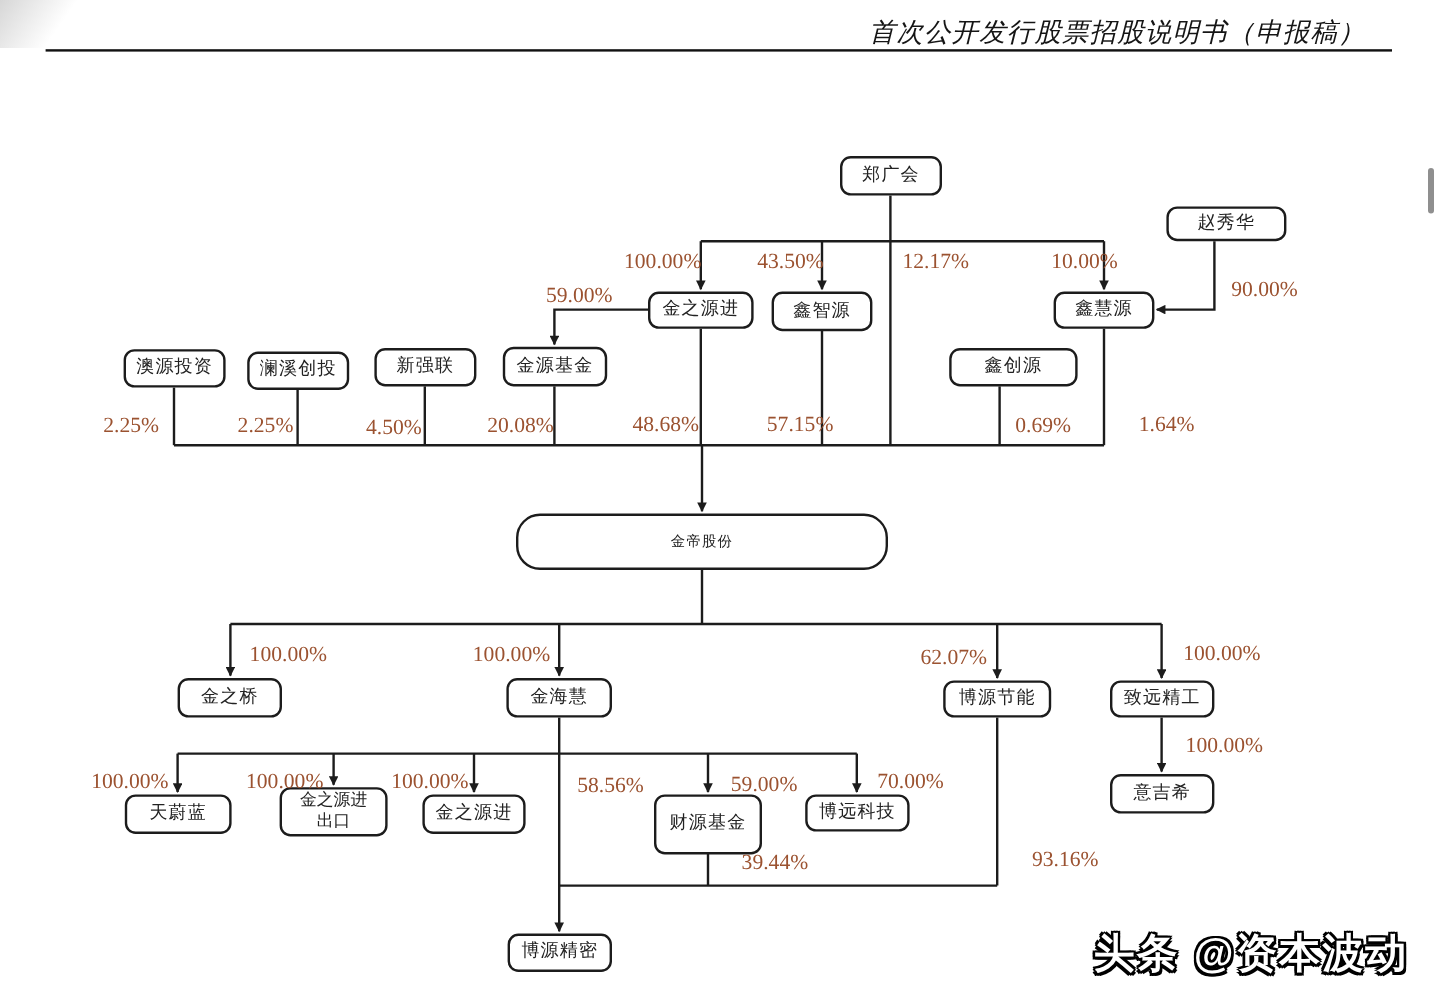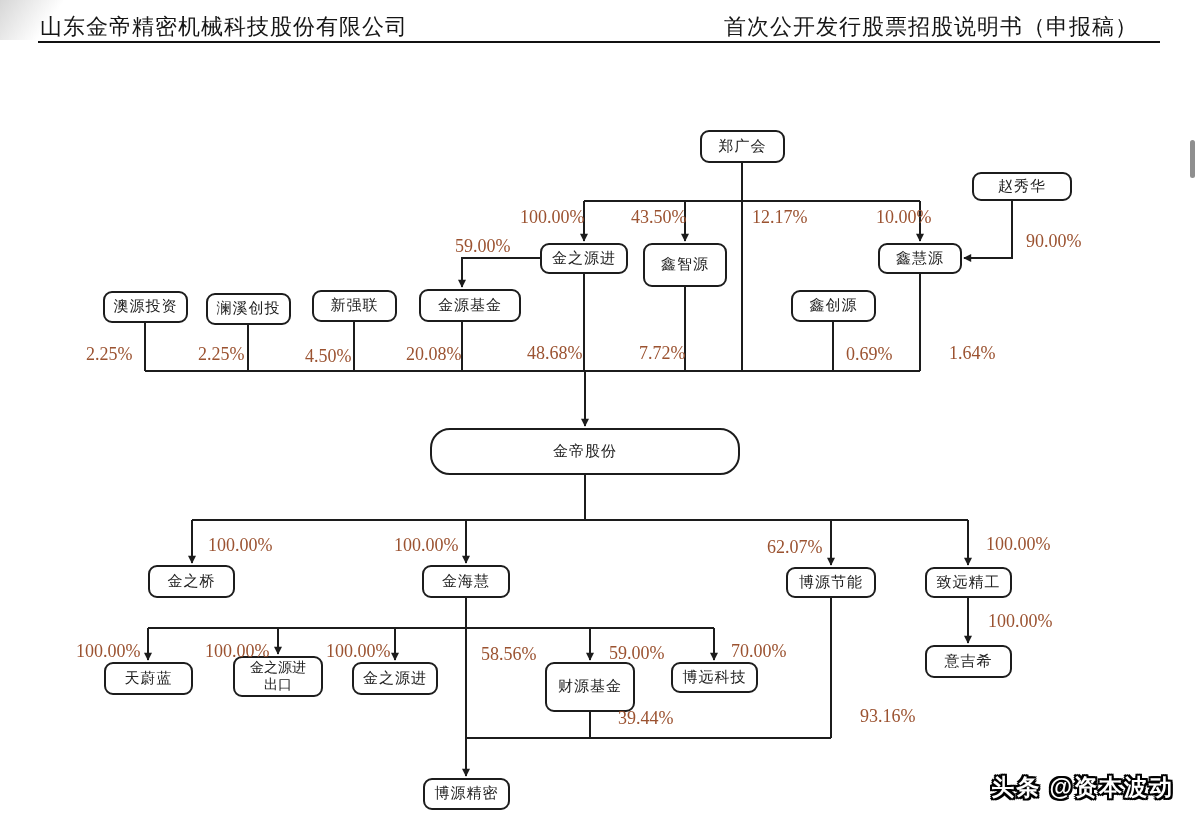--- a/index.html
+++ b/index.html
@@ -3,54 +3,53 @@
 <meta charset="utf-8">
 <style>
   html,body{margin:0;padding:0;background:#ffffff;}
   #page{position:relative;width:1200px;height:838px;background:#ffffff;overflow:hidden;
         font-family:"Liberation Serif","DejaVu Serif",serif;color:#1c1c1c;}
   
   #header{position:absolute;left:0;top:0;width:1200px;height:44px;}
   #header .rule{position:absolute;left:38px;top:41px;width:1122px;height:0;border-top:2px solid #111;}
   .h-title{position:absolute;top:12px;font-size:22px;letter-spacing:1px;white-space:nowrap;color:#151515;}
   #h-left{left:40px;}
-  #h-right{right:62px;}
+  #h-right{right:62px;font-style:italic;}
   
   .corner-shade{position:absolute;left:0;top:0;width:90px;height:40px;
     background:linear-gradient(125deg,#b5b5b5 0%,rgba(255,255,255,0) 55%);opacity:.55;}
   
   #wires{position:absolute;left:0;top:0;z-index:1;}
   
   .node{position:absolute;z-index:2;box-sizing:border-box;background:#fff;
         border:2px solid #1c1c1c;border-radius:9px;display:flex;align-items:center;
         justify-content:center;font-size:15px;line-height:1.15;text-align:center;
         letter-spacing:1px;color:#222;}
-  .node.big{border-radius:20px;font-size:15px;}
+  .node.big{border-radius:20px;font-size:12px;}
   .node .two-line{display:block;font-size:14px;letter-spacing:0;}
   
   .pct{position:absolute;z-index:2;font-size:18px;white-space:nowrap;color:var(--pct-color,#9b5230);}
   
   #scroll-thumb{position:absolute;left:1190px;top:140px;width:5px;height:38px;
         background:#8f8f8f;border-radius:3px;z-index:3;}
   
   #watermark{position:absolute;right:26px;top:772px;z-index:3;
         font-family:"Liberation Sans","DejaVu Sans",sans-serif;font-weight:700;
-        font-size:23px;letter-spacing:2px;color:#ffffff;white-space:nowrap;
+        font-size:34px;letter-spacing:2px;color:#ffffff;white-space:nowrap;
         text-shadow:2px 0 0 #000,-2px 0 0 #000,0 2px 0 #000,0 -2px 0 #000,
                     2px 2px 0 #000,-2px -2px 0 #000,2px -2px 0 #000,-2px 2px 0 #000;}
 </style>
 </head>
 <body>
 
 <div id="page">
 
   <div class="corner-shade"></div>
 
   <div id="header">
-    <div id="h-left" class="h-title">山东金帝精密机械科技股份有限公司</div>
     <div id="h-right" class="h-title">首次公开发行股票招股说明书（申报稿）</div>
     <div class="rule"></div>
   </div>
 
   <svg id="wires" width="1200" height="838" viewBox="0 0 1200 838">
     <defs>
       <marker id="arr" viewBox="0 0 10 10" refX="9" refY="5" markerWidth="9" markerHeight="8" orient="auto" markerUnits="userSpaceOnUse">
         <path d="M0,0 L10,5 L0,10 z" fill="#1c1c1c"></path>
       </marker>
     </defs>
@@ -100,39 +99,39 @@
 
   <div class="node" style="left:700px;top:130px;width:85px;height:33px">
       <span>郑广会</span>
     </div>
   <div class="node" style="left:972px;top:172px;width:100px;height:29px">
       <span>赵秀华</span>
     </div>
   <div class="node" style="left:540px;top:243px;width:88px;height:31px">
       <span>金之源进</span>
     </div>
-  <div class="node" style="left:643px;top:243px;width:84px;height:44px">
+  <div class="node" style="left:643px;top:243px;width:84px;height:33px">
       <span>鑫智源</span>
     </div>
   <div class="node" style="left:878px;top:243px;width:84px;height:31px">
       <span>鑫慧源</span>
     </div>
   <div class="node" style="left:103px;top:291px;width:85px;height:32px">
       <span>澳源投资</span>
     </div>
   <div class="node" style="left:206px;top:293px;width:85px;height:32px">
       <span>澜溪创投</span>
     </div>
   <div class="node" style="left:312px;top:290px;width:85px;height:32px">
       <span>新强联</span>
     </div>
-  <div class="node" style="left:419px;top:289px;width:102px;height:33px">
+  <div class="node" style="left:419px;top:289px;width:87px;height:33px">
       <span>金源基金</span>
     </div>
-  <div class="node" style="left:791px;top:290px;width:85px;height:32px">
+  <div class="node" style="left:791px;top:290px;width:107px;height:32px">
       <span>鑫创源</span>
     </div>
   <div class="node big" style="left:430px;top:428px;width:310px;height:47px">
       <span>金帝股份</span>
     </div>
   <div class="node" style="left:148px;top:565px;width:87px;height:33px">
       <span>金之桥</span>
     </div>
   <div class="node" style="left:422px;top:565px;width:88px;height:33px">
       <span>金海慧</span>
@@ -172,21 +171,21 @@
   <div class="pct" style="left:631px;top:207px">43.50%</div>
   <div class="pct" style="left:752px;top:207px">12.17%</div>
   <div class="pct" style="left:876px;top:207px">10.00%</div>
   <div class="pct" style="left:1026px;top:231px">90.00%</div>
   <div class="pct" style="left:455px;top:236px">59.00%</div>
   <div class="pct" style="left:86px;top:344px">2.25%</div>
   <div class="pct" style="left:198px;top:344px">2.25%</div>
   <div class="pct" style="left:305px;top:346px">4.50%</div>
   <div class="pct" style="left:406px;top:344px">20.08%</div>
   <div class="pct" style="left:527px;top:343px">48.68%</div>
-  <div class="pct" style="left:639px;top:343px">7.72%</div>
+  <div class="pct" style="left:639px;top:343px">57.15%</div>
   <div class="pct" style="left:846px;top:344px">0.69%</div>
   <div class="pct" style="left:949px;top:343px">1.64%</div>
   <div class="pct" style="left:208px;top:535px">100.00%</div>
   <div class="pct" style="left:394px;top:535px">100.00%</div>
   <div class="pct" style="left:767px;top:537px">62.07%</div>
   <div class="pct" style="left:986px;top:534px">100.00%</div>
   <div class="pct" style="left:988px;top:611px">100.00%</div>
   <div class="pct" style="left:76px;top:641px">100.00%</div>
   <div class="pct" style="left:205px;top:641px">100.00%</div>
   <div class="pct" style="left:326px;top:641px">100.00%</div>

